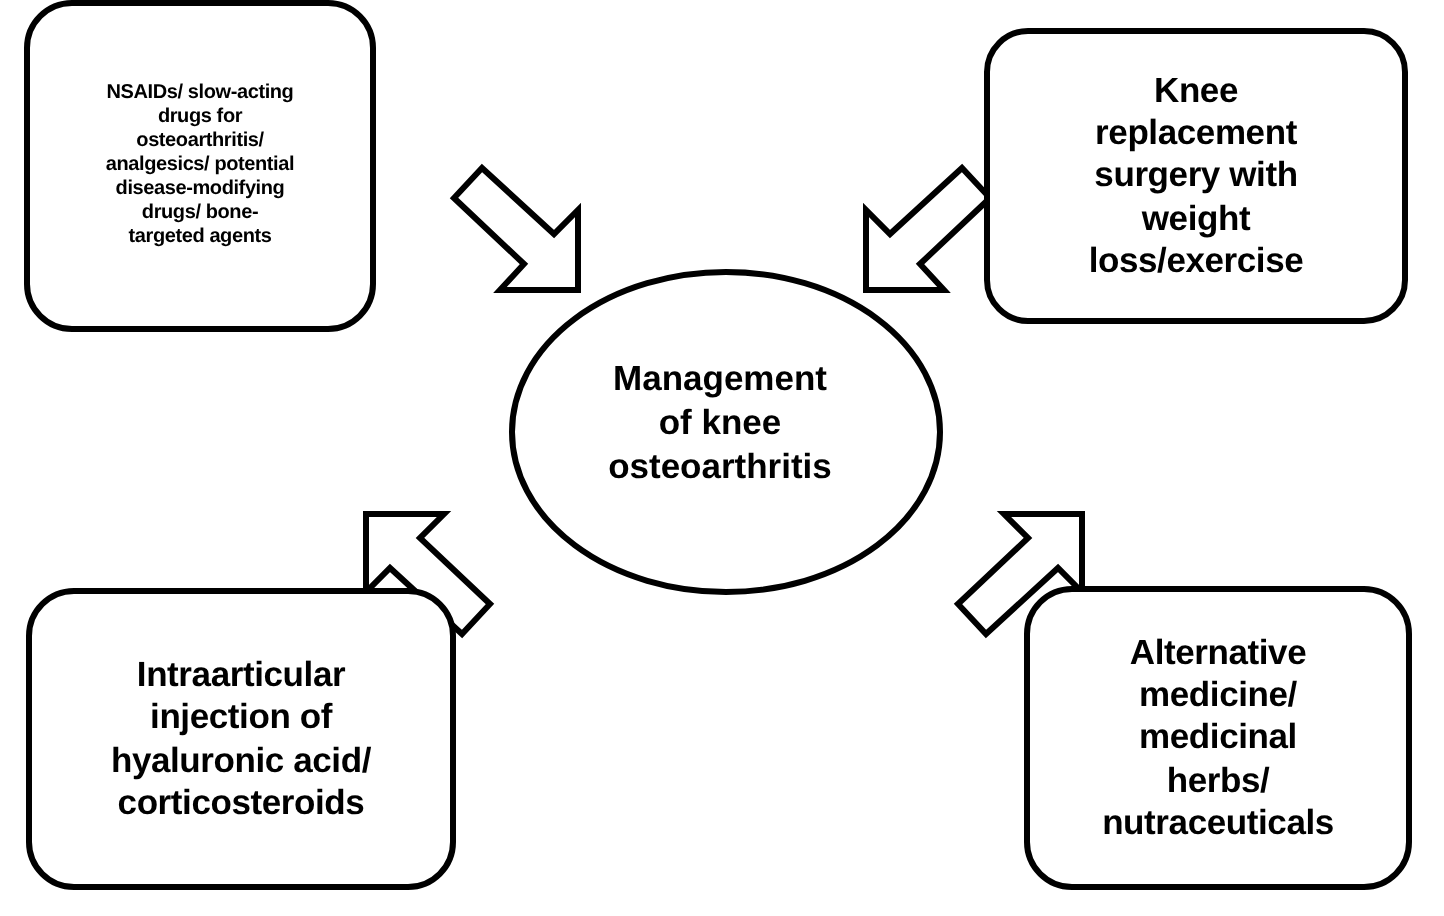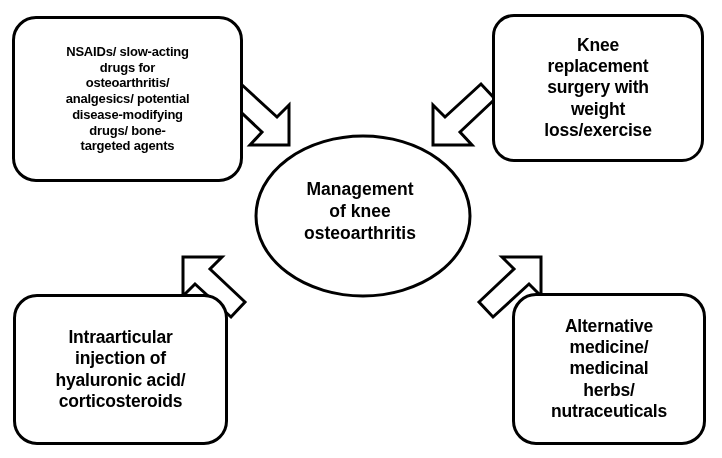--- a/index.html
+++ b/index.html
@@ -41,24 +41,24 @@
     letter-spacing: -0.2px;
   }
   .node-text {
     display: block;
     width: 100%;
     white-space: pre-line;
   }
   
   #box-pharmacologic {
     left: 12px;
-    top: 16px;
-    width: 231px;
+    top: 0;
+    width: 176px;
     height: 166px;
-    font-size: 13px;
+    font-size: 10px;
     border-radius: 24px;
   }
   #box-surgical {
     left: 492px;
     top: 14px;
     width: 212px;
     height: 148px;
     font-size: 17.5px;
     border-radius: 22px;
   }

